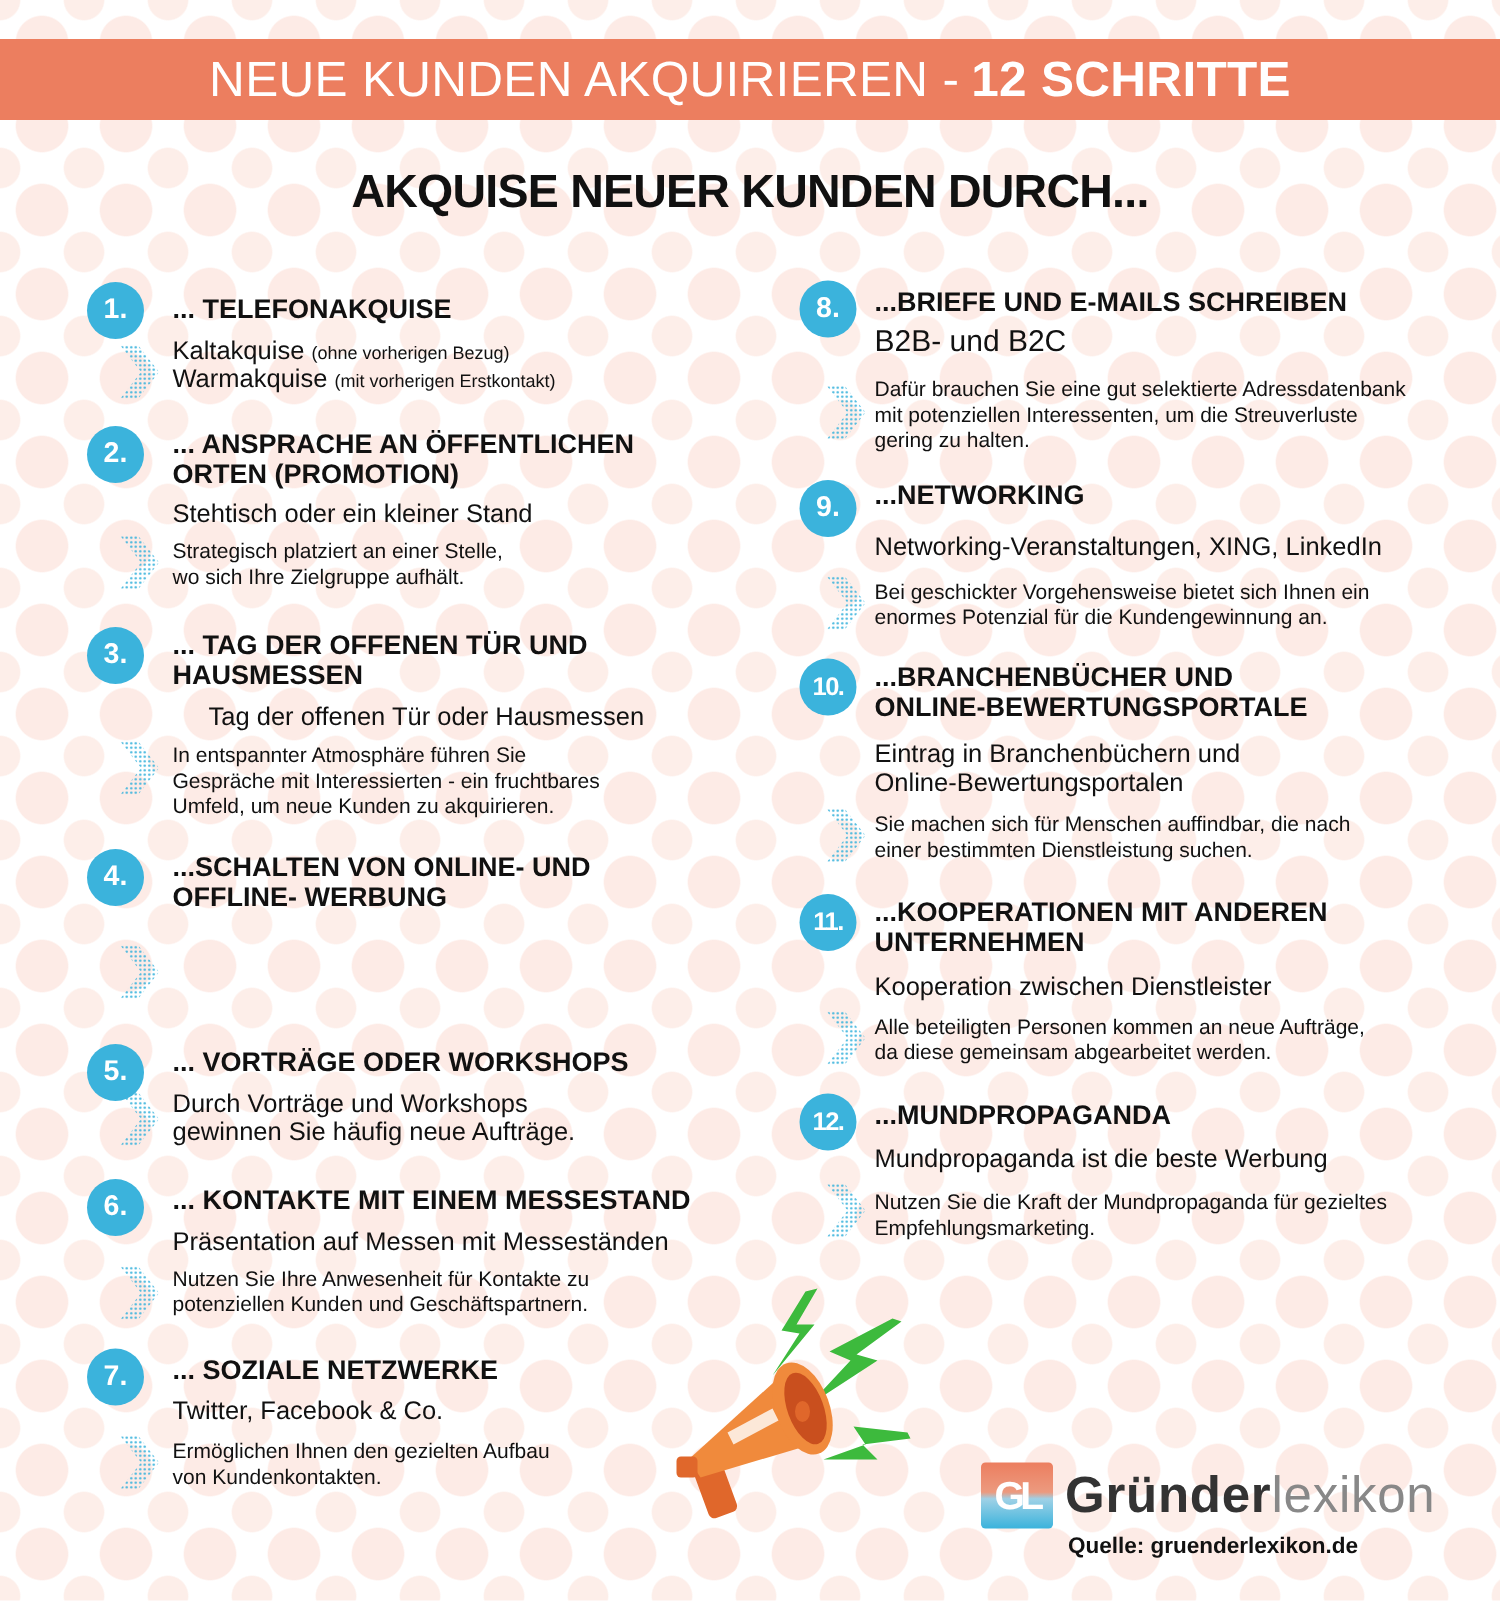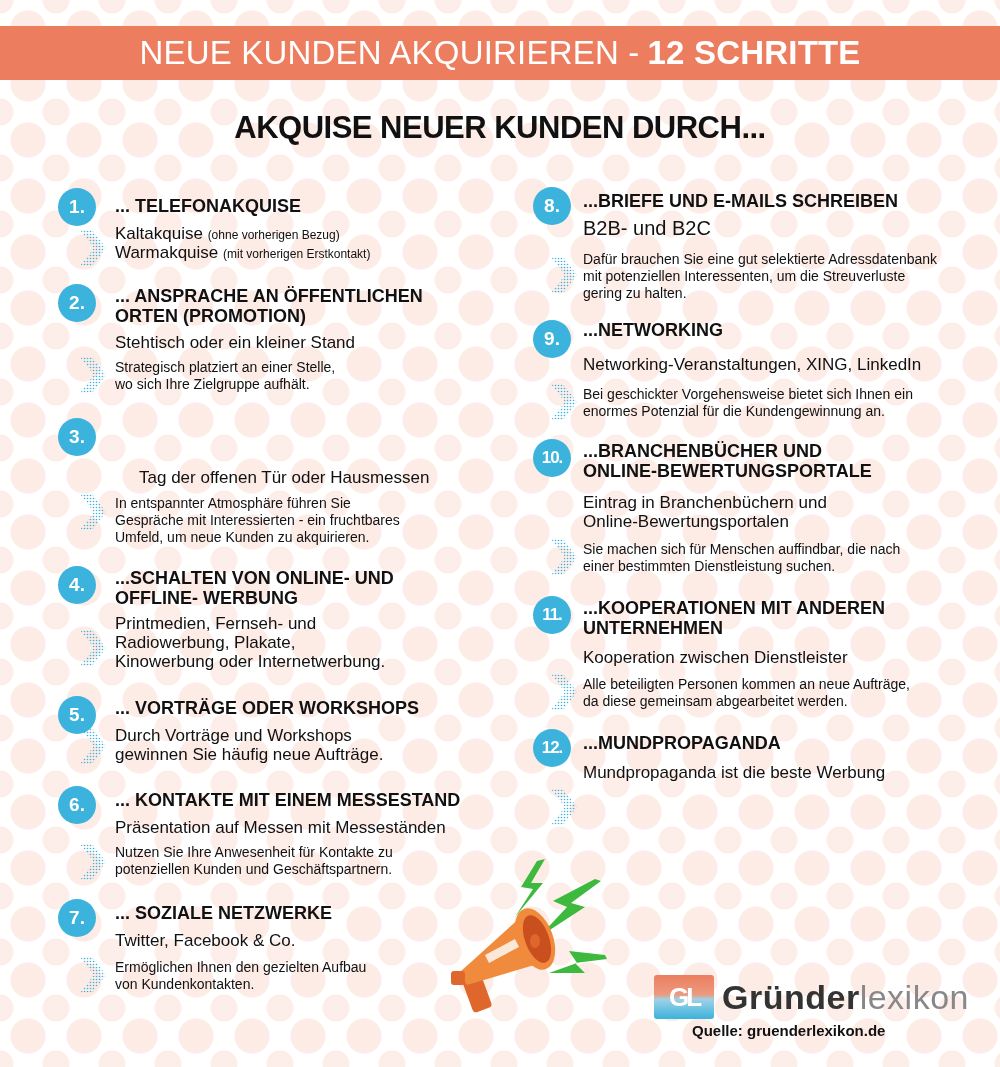--- a/index.html
+++ b/index.html
@@ -46,28 +46,28 @@
   .desc {
     position: absolute; left: 57px; font-size: 14px; line-height: 17px; color: #111;
     white-space: pre-line;
   }
   .chev {
     position: absolute; left: 22px; width: 26px; height: 36px;
   }
   .megaphone { position: absolute; left: 445px; top: 855px; width: 170px; height: 170px; }
   .logo { position: absolute; left: 654px; top: 975px; display: flex; align-items: center; }
   .logo-box {
-    width: 60px; height: 44px; border-radius: 3px;
+    width: 48px; height: 44px; border-radius: 3px;
     background: linear-gradient(180deg, #ec7e5f 0%, #ec9a7f 45%, #9fd1e6 55%, #3bb3dc 100%);
     color: #fff; font-weight: bold; font-size: 26px; letter-spacing: -3px;
     display: flex; align-items: center; justify-content: center;
   }
   .logo-text { margin-left: 8px; font-size: 34px; color: #333; font-weight: bold; letter-spacing: 0.5px; }
   .logo-text .light { font-weight: normal; color: #888; }
-  .source { position: absolute; left: 692px; top: 1022px; font-size: 15px; font-weight: bold; color: #111; }
+  .source { position: absolute; left: 712px; top: 1022px; font-size: 15px; font-weight: bold; color: #111; }
 </style>
 </head>
 <body>
 
 <svg width="0" height="0" style="position:absolute">
   <defs>
     <pattern id="dots" width="3" height="3" patternUnits="userSpaceOnUse">
       <circle cx="1.5" cy="1.5" r="0.8" fill="#3bb3dc"></circle>
     </pattern>
     <linearGradient id="fade" x1="0" y1="0" x2="1" y2="0">
@@ -101,39 +101,38 @@
   <div class="sub" style="top:49px;">Stehtisch oder ein kleiner Stand</div>
   <svg class="chev" style="top:73px;" viewBox="0 0 26 36">
       <polygon points="0,0 12,0 26,18 12,36 0,36 14,18" fill="url(#dots)"></polygon>
     </svg>
   <div class="desc" style="top:75px;">Strategisch platziert an einer Stelle,
 wo sich Ihre Zielgruppe aufhält.</div>
 </div>
 
 <div class="step" style="left:58px;top:418px;width:420px;height:130px;">
   <div class="num">3.</div>
+  <div class="step-title">... TAG DER OFFENEN TÜR UND
+HAUSMESSEN</div>
   <div class="sub" style="top:50px;margin-left:24px;">Tag der offenen Tür oder Hausmessen</div>
   <svg class="chev" style="top:76px;" viewBox="0 0 26 36">
       <polygon points="0,0 12,0 26,18 12,36 0,36 14,18" fill="url(#dots)"></polygon>
     </svg>
   <div class="desc" style="top:77px;">In entspannter Atmosphäre führen Sie
 Gespräche mit Interessierten - ein fruchtbares
 Umfeld, um neue Kunden zu akquirieren.</div>
 </div>
 
 <div class="step" style="left:58px;top:566px;width:420px;height:110px;">
   <div class="num">4.</div>
   <div class="step-title">...SCHALTEN VON ONLINE- UND
 OFFLINE- WERBUNG</div>
   <svg class="chev" style="top:64px;" viewBox="0 0 26 36">
       <polygon points="0,0 12,0 26,18 12,36 0,36 14,18" fill="url(#dots)"></polygon>
     </svg>
-  <div class="sub" style="top:48px;">Printmedien, Fernseh- und
-Radiowerbung, Plakate,
-Kinowerbung oder Internetwerbung.</div>
 </div>
 
 <div class="step" style="left:58px;top:696px;width:420px;height:75px;">
   <div class="num">5.</div>
   <div class="step-title" style="top:2px;">... VORTRÄGE ODER WORKSHOPS</div>
   <svg class="chev" style="top:32px;" viewBox="0 0 26 36">
       <polygon points="0,0 12,0 26,18 12,36 0,36 14,18" fill="url(#dots)"></polygon>
     </svg>
   <div class="sub" style="top:30px;">Durch Vorträge und Workshops
 gewinnen Sie häufig neue Aufträge.</div>
@@ -209,20 +208,22 @@
 da diese gemeinsam abgearbeitet werden.</div>
 </div>
 
 <div class="step" style="left:533px;top:729px;width:460px;height:100px;">
   <div class="num wide">12.</div>
   <div class="step-title" style="left:50px;top:4px;">...MUNDPROPAGANDA</div>
   <div class="sub" style="left:50px;top:34px;">Mundpropaganda  ist die beste Werbung</div>
   <svg class="chev" style="left:18px;top:60px;" viewBox="0 0 26 36">
       <polygon points="0,0 12,0 26,18 12,36 0,36 14,18" fill="url(#dots)"></polygon>
     </svg>
+  <div class="desc" style="left:50px;top:64px;">Nutzen Sie die Kraft der Mundpropaganda für gezieltes
+Empfehlungsmarketing.</div>
 </div>
 
 <svg class="megaphone" viewBox="0 0 170 170">
 
   <polygon points="92,6 76,32 88,34 70,62 98,28 86,28 100,4" fill="#3dba3d"></polygon>
   <polygon points="150,24 108,46 122,52 94,82 140,52 126,48 156,26" fill="#3dba3d"></polygon>
   <polygon points="160,100 124,96 132,108 104,118 140,118 130,108 162,104" fill="#3dba3d"></polygon>
 
   <rect x="22" y="120" width="20" height="36" rx="4" transform="rotate(-20 32 138)" fill="#e0672b"></rect>
 

